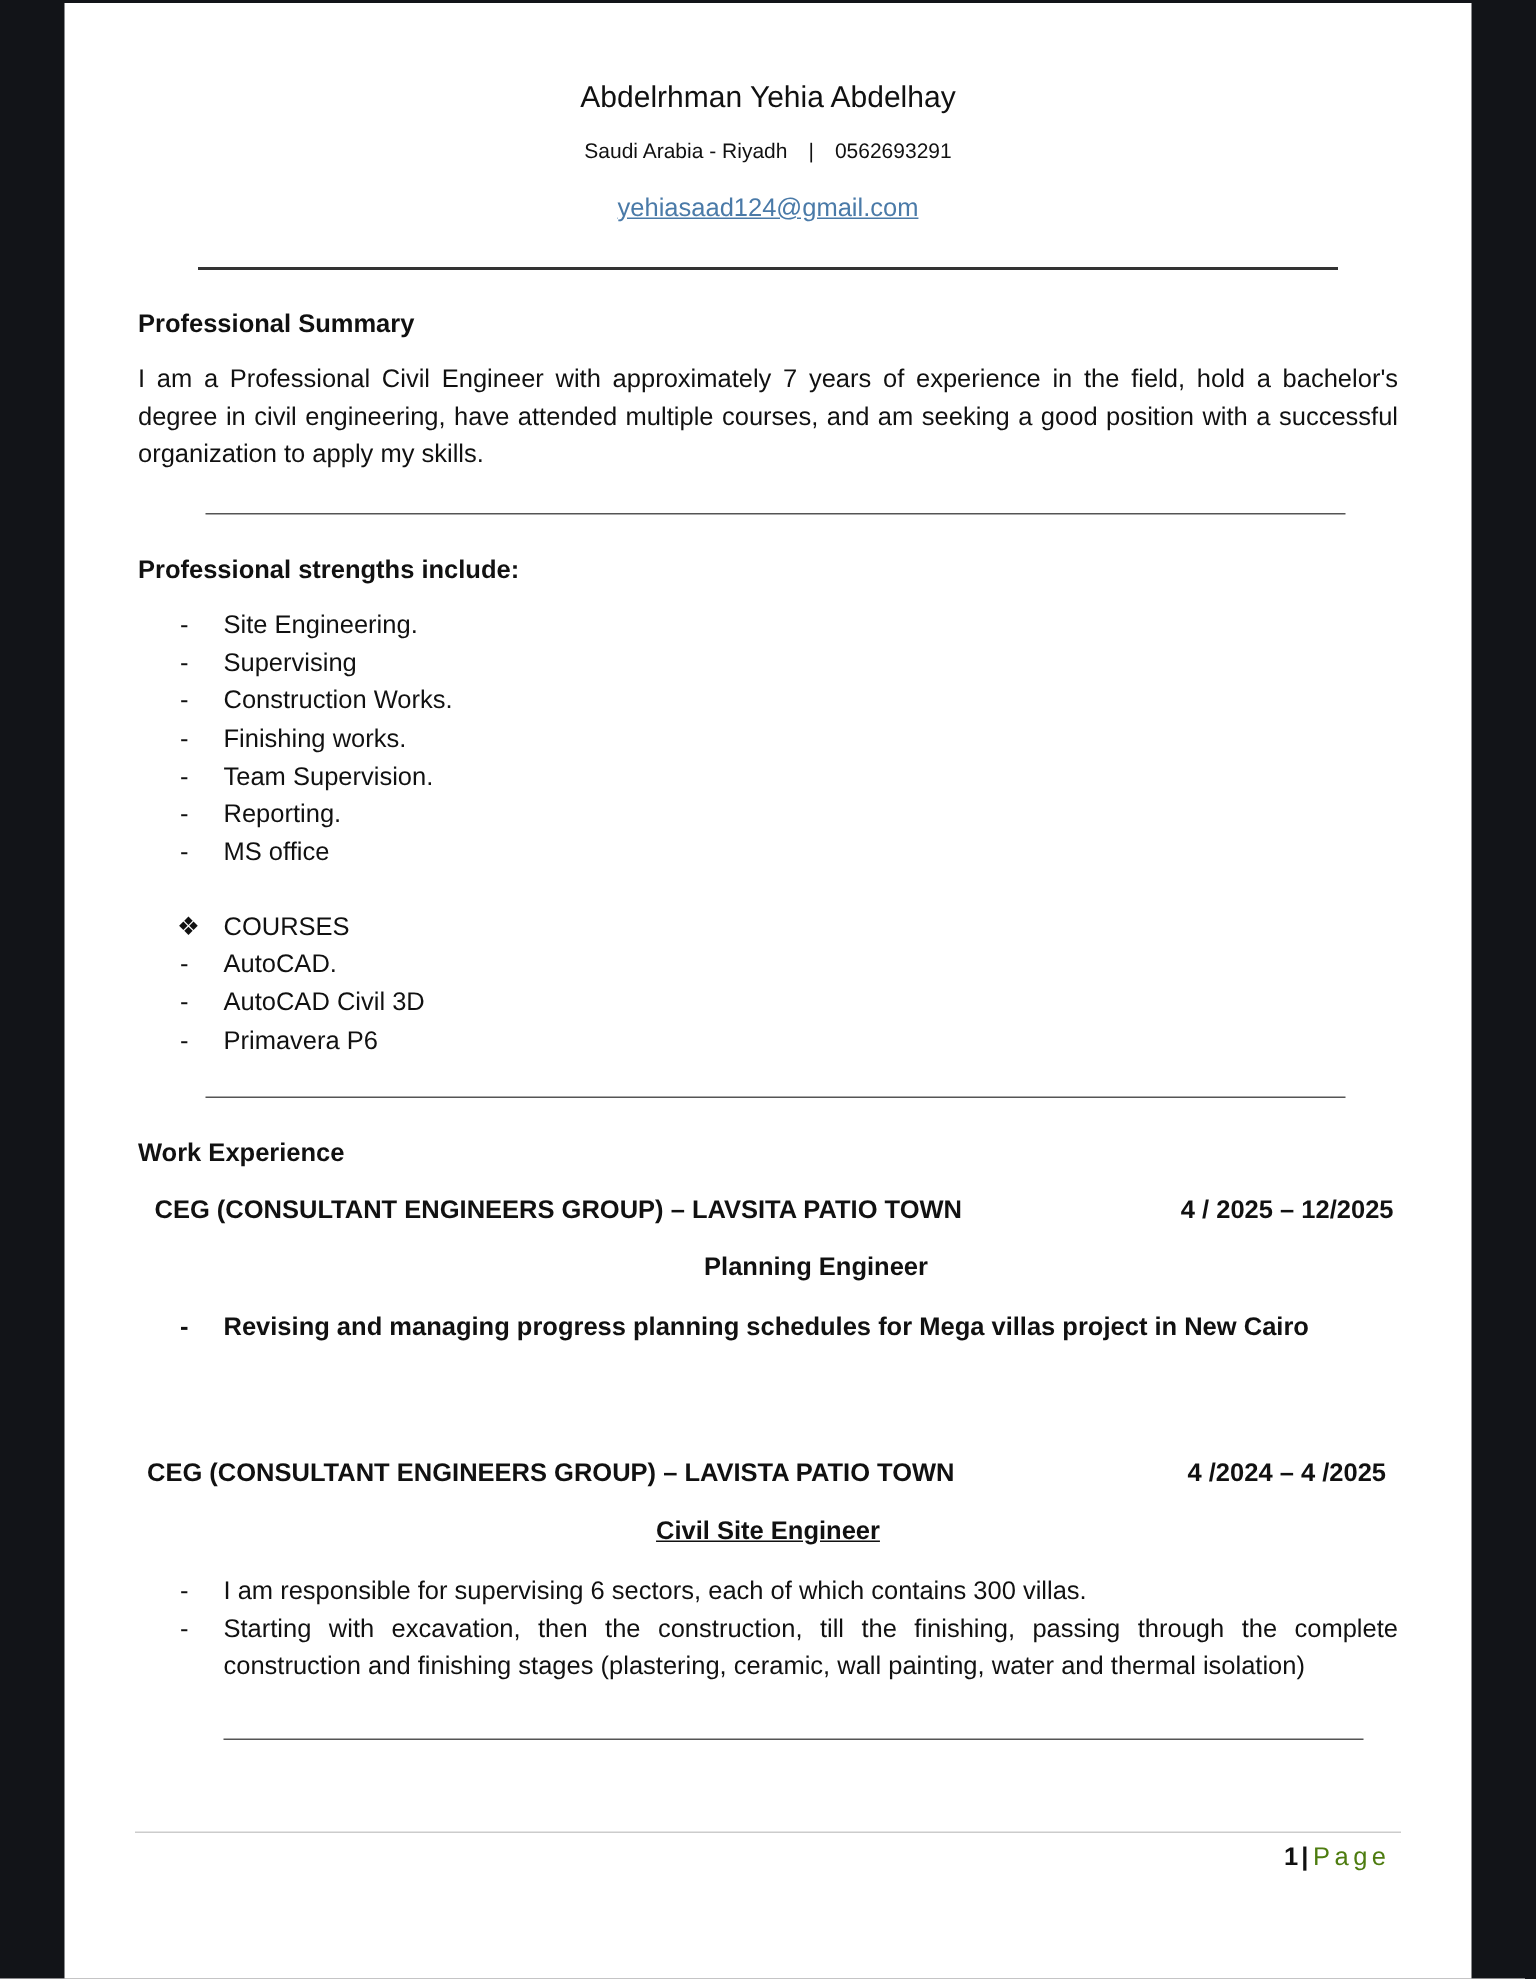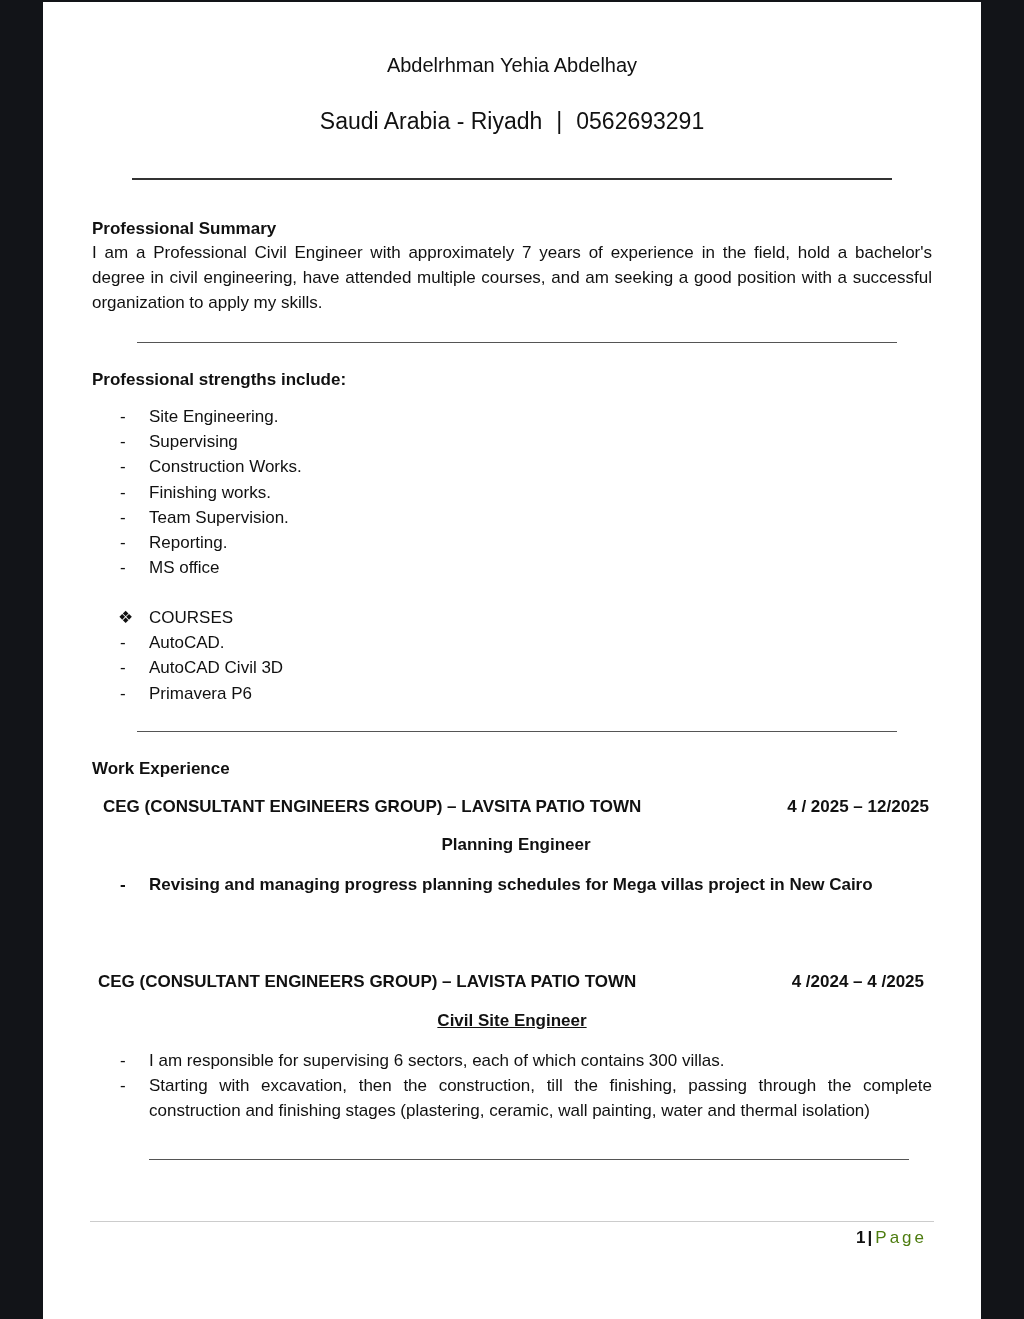--- a/index.html
+++ b/index.html
@@ -13,21 +13,21 @@
   }
   .page {
     position: absolute;
     left: 43px; top: 2px;
     width: 938px; height: 1317px;
     background: #ffffff;
   }
   .abs { position: absolute; }
   .center { text-align: center; }
   .hdr-name { left: 0; width: 938px; top: 52px; font-size: 20px; }
-  .hdr-loc { left: 0; width: 938px; top: 106px; font-size: 23px; }
+  .hdr-loc { left: 0; width: 938px; top: 90px; font-size: 14px; }
   .hdr-loc .sep { margin: 0 14px; }
   .hdr-email { left: 0; width: 938px; top: 127px; font-size: 17px; }
   .hdr-email a { color: #4a7aa8; text-decoration: underline; }
   .rule { position: absolute; height: 2px; background: #333; }
   .rule.thin { height: 1px; background: #555; }
   .sec-title { font-weight: bold; font-size: 17px; }
   .para {
     left: 49px; width: 840px; top: 238px;
     font-size: 17px; line-height: 25px; text-align: justify;
   }
@@ -49,23 +49,26 @@
 </style>
 </head>
 <body>
 
 <div class="page">
 
   <div class="abs center hdr-name">Abdelrhman Yehia Abdelhay</div>
   <div class="abs center hdr-loc">
     <span>Saudi Arabia - Riyadh</span><span class="sep">|</span><span>0562693291</span>
   </div>
+  <div class="abs center hdr-email">
+    <a>yehiasaad124@gmail.com</a>
+  </div>
   <div class="rule" style="left:89px; width:760px; top:176px;"></div>
 
-  <div class="abs sec-title" style="left:49px; top:217px;">Professional Summary</div>
+  <div class="abs sec-title" style="left:49px; top:204px;">Professional Summary</div>
   <div class="abs para">I am a Professional Civil Engineer with approximately 7 years of experience in the field, hold a bachelor's degree in civil engineering, have attended multiple courses, and am seeking a good position with a successful organization to apply my skills.</div>
   <div class="rule thin" style="left:94px; width:760px; top:340px;"></div>
 
   <div class="abs sec-title" style="left:49px; top:368px;">Professional strengths include:</div>
   <ul class="abs list" style="left:49px; top:402px; width:500px;">
     <li><span class="dash">-</span><span>Site Engineering.</span></li>
     <li><span class="dash">-</span><span>Supervising</span></li>
     <li><span class="dash">-</span><span>Construction Works.</span></li>
     <li><span class="dash">-</span><span>Finishing works.</span></li>
     <li><span class="dash">-</span><span>Team Supervision.</span></li>
@@ -80,21 +83,21 @@
     <li><span class="dash">-</span><span>Primavera P6</span></li>
   </ul>
   <div class="rule thin" style="left:94px; width:760px; top:729px;"></div>
 
   <div class="abs sec-title" style="left:49px; top:757px;">Work Experience</div>
 
   <div class="abs job-head" style="left:60px; width:826px; top:795px;">
     <span>CEG (CONSULTANT ENGINEERS GROUP) –  LAVSITA PATIO TOWN</span>
     <span>4 / 2025 –  12/2025</span>
   </div>
-  <div class="abs job-title" style="left:0; width:946px; top:833px;">Planning Engineer</div>
+  <div class="abs job-title" style="left:0; width:946px; top:833px;padding-left:28px;">Planning Engineer</div>
   <ul class="abs bullets" style="left:49px; top:870px; width:812px; font-weight:bold;">
     <li><span class="dash">-</span><span>Revising and managing progress planning schedules for Mega villas project in New Cairo</span></li>
   </ul>
 
   <div class="abs job-head" style="left:55px; width:826px; top:970px;align-items:center;">
     <span>CEG (CONSULTANT ENGINEERS GROUP) –  LAVISTA PATIO TOWN</span>
     <span>4 /2024 – 4 /2025</span>
   </div>
   <div class="abs job-title" style="left:0; width:938px; top:1009px;text-decoration:underline;">Civil Site Engineer</div>
   <ul class="abs bullets" style="left:49px; top:1046px; width:840px;">

